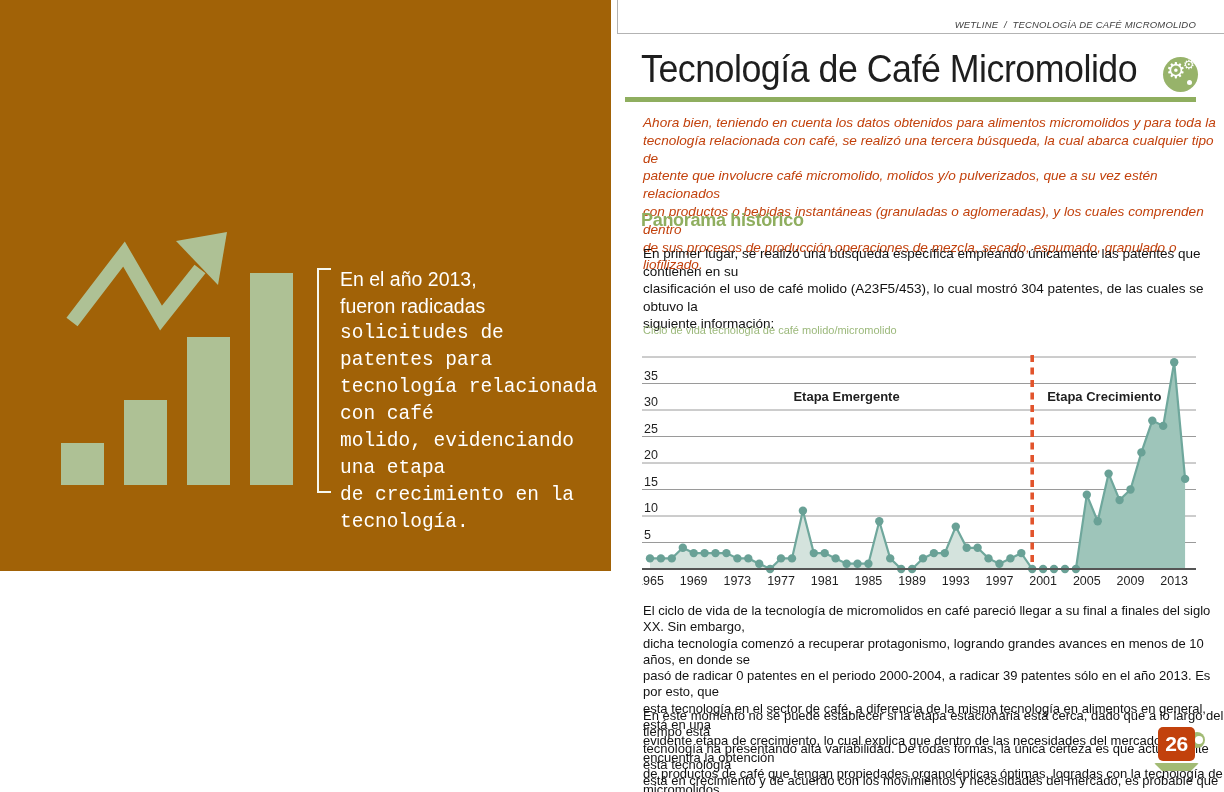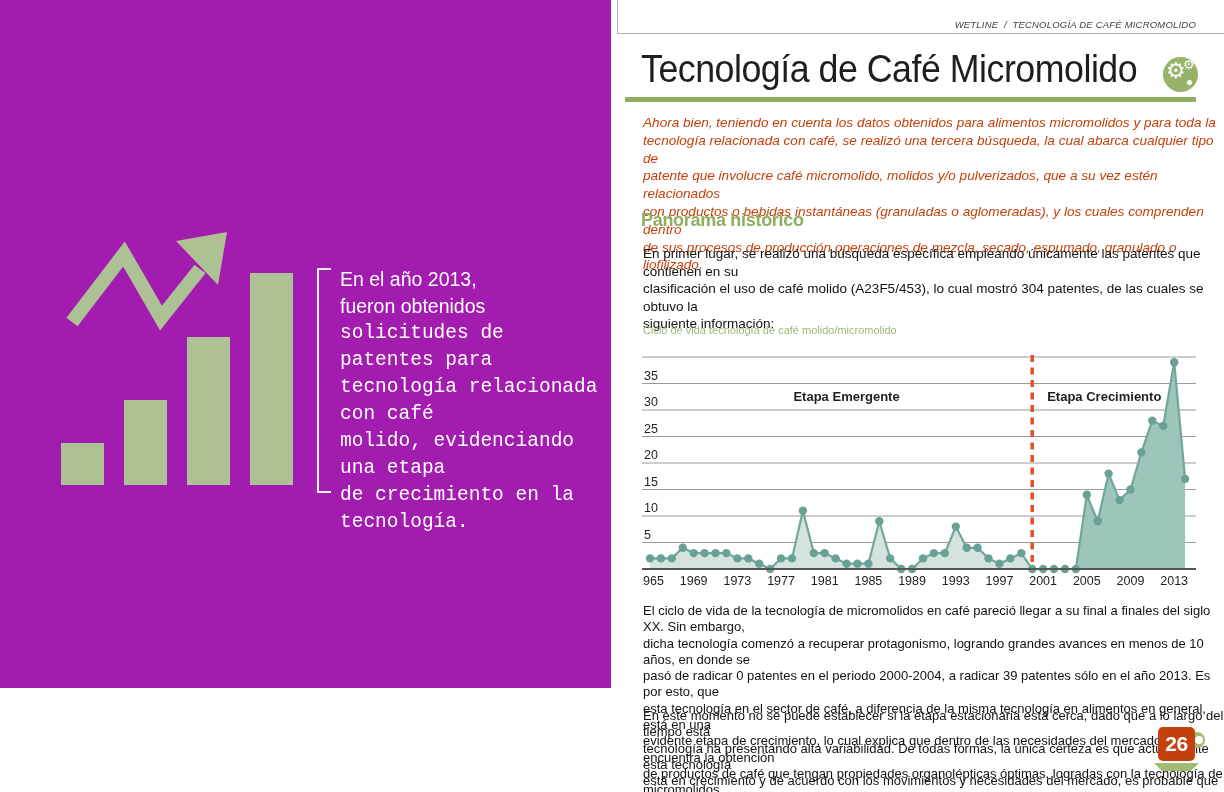--- a/index.html
+++ b/index.html
@@ -2,21 +2,21 @@
 <html><head>
 <meta charset="utf-8">
 <style>
   html,body{margin:0;padding:0;}
   body{
     width:1224px;height:792px;position:relative;background:#ffffff;
     font-family:"Liberation Sans",sans-serif;overflow:hidden;
   }
   .abs{position:absolute;}
   
-  .sidebar{left:0;top:0;width:611px;height:688px;background:#a21caf;}
+  .sidebar{left:0;top:0;width:611px;height:571px;background:#a16207;}
   .wm-bars{left:61px;top:273px;width:240px;height:212px;display:flex;align-items:flex-end;gap:20px;}
   .wm-bars div{width:43px;background:#aec195;}
   .bracket{left:317px;top:268px;width:12px;height:221px;
     border-left:2.5px solid #f6f8f0;border-top:2.5px solid #f6f8f0;border-bottom:2.5px solid #f6f8f0;}
   .callout{left:340px;top:266px;width:265px;color:#ffffff;}
   .callout .small{font-size:19.5px;line-height:27px;}
   .callout .big{font-size:67px;font-weight:bold;line-height:62px;letter-spacing:-2px;margin:5px 0 4px 0;}
   .callout .body{font-size:19.5px;line-height:27px;white-space:pre-line;font-family:Liberation Mono, monospace;}
   
   .vline{left:617px;top:0;width:1px;height:33px;background:#b3b3b3;}
@@ -60,21 +60,21 @@
   </svg>
   <div class="abs wm-bars">
     <div style="height:42px"></div>
     <div style="height:85px"></div>
     <div style="height:148px"></div>
     <div style="height:212px"></div>
   </div>
   <div class="abs bracket"></div>
   <div class="abs callout">
     <div class="small">En el año 2013,</div>
-    <div class="small">fueron obtenidos</div>
+    <div class="small">fueron radicadas</div>
     <div class="body">solicitudes de patentes para
 tecnología relacionada con café
 molido, evidenciando una etapa
 de crecimiento en la tecnología.</div>
   </div>
 </div>
 
 <div class="abs vline"></div>
 <div class="abs hline"></div>
 <div class="abs breadcrumb">WETLINE  /  TECNOLOGÍA DE CAFÉ MICROMOLIDO</div>

